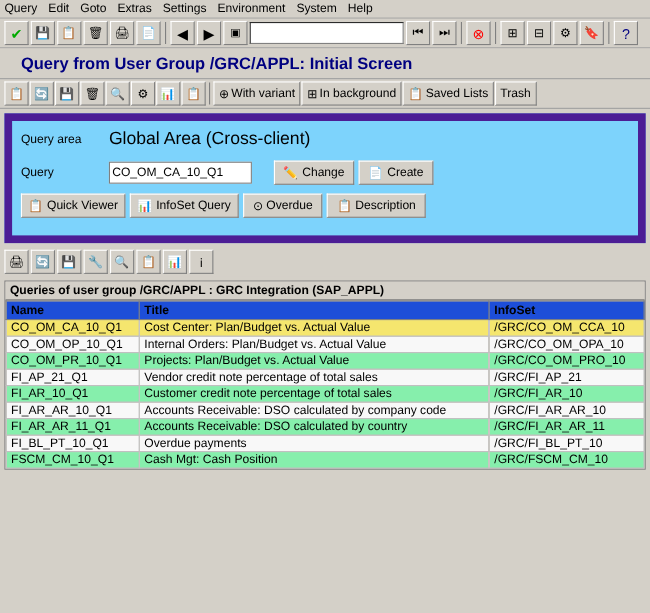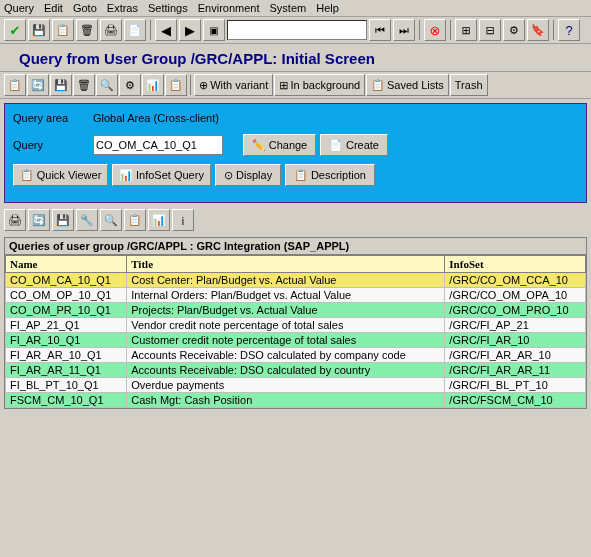--- a/index.html
+++ b/index.html
@@ -91,39 +91,39 @@
       border: 1px solid;
       border-color: #ffffff #808080 #808080 #ffffff;
       padding: 1px 2px;
       cursor: pointer;
       width: 22px;
       height: 22px;
     }
 
     
     .main-content {
-      background: #0ea5e9;
+      background: #7dd3fc;
       margin: 4px;
       padding: 8px;
-      border: 1px solid #4c1d95;
+      border: 7px solid #4c1d95;
     }
 
     
     .form-row {
       display: flex;
       align-items: center;
       margin-bottom: 8px;
     }
     .form-label {
       width: 80px;
       font-size: 11px;
       color: #000;
     }
     .form-value {
-      font-size: 11px;
+      font-size: 16px;
       color: #000;
     }
 
     
     .sap-input {
       border: 1px solid #808080;
       background: white;
       height: 20px;
       padding: 0 2px;
       font-size: 11px;
@@ -165,22 +165,21 @@
       font-size: 11px;
       font-weight: bold;
       border-bottom: 1px solid #808080;
     }
     table {
       width: 100%;
       border-collapse: collapse;
       font-size: 11px;
     }
     thead tr {
-      background: #fef9c3;
-      font-family: Liberation Serif, serif;
+      background: #1d4ed8;
     }
     thead th {
       border: 1px solid #808080;
       padding: 2px 4px;
       text-align: left;
       font-weight: bold;
       font-size: 11px;
     }
     tbody tr {
       background: #86efac;
@@ -378,21 +377,21 @@
     <div class="viewer-btn" style="margin-right:4px;">
       <span style="font-size:11px;">📋</span>
       <span>Quick Viewer</span>
     </div>
     <div class="viewer-btn" style="margin-right:4px;">
       <span style="font-size:11px;">📊</span>
       <span>InfoSet Query</span>
     </div>
     <div class="action-btn" style="margin-right:4px;">
       <span style="font-size:11px;">⊙</span>
-      <span>Display</span>
+      <span>Overdue</span>
     </div>
     <div class="action-btn">
       <span style="font-size:11px;">📋</span>
       <span>Description</span>
     </div>
   </div>
 </div>
 
 <div class="toolbar3">
   <div class="icon-btn">

